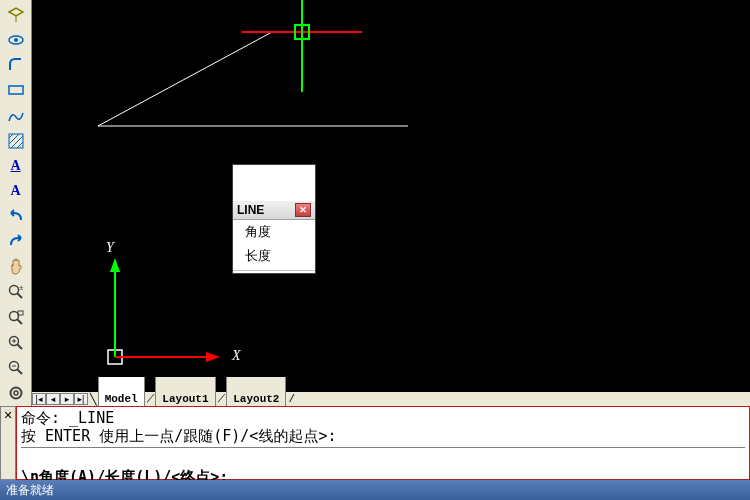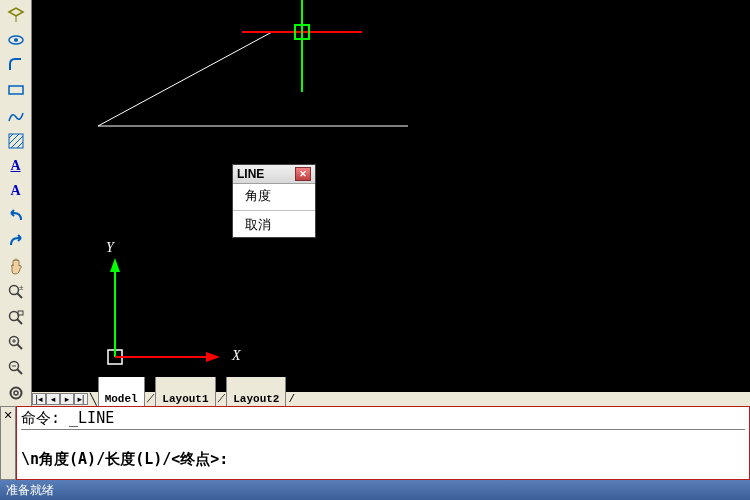--- a/index.html
+++ b/index.html
@@ -8,21 +8,21 @@
 .tool-btn { width: 24px; height: 24px; margin: 1px 0; display: flex; align-items: center; justify-content: center; cursor: pointer; }
 .canvas { position: absolute; left: 32px; top: 0; right: 0; height: 406px; background: #000; }
 .cursor-cross { position: absolute; left: 270px; top: 32px; }
 .cursor-h { position: absolute; width: 120px; height: 2px; background: #ff0000; left: -60px; top: -1px; }
 .cursor-v { position: absolute; width: 2px; height: 120px; background: #00ff00; left: -1px; top: -60px; }
 .cursor-box { position: absolute; width: 16px; height: 16px; border: 2px solid #00ff00; left: -8px; top: -8px; }
 .line1 { position: absolute; stroke: #fff; }
 .ucs { position: absolute; left: 70px; top: 246px; }
 .ucs-label { position: absolute; color: #fff; font-size: 14px; font-family: "Times New Roman", serif; font-style: italic; }
 .popup { position: absolute; left: 200px; top: 164px; width: 84px; background: #fff; border: 1px solid #404040; box-shadow: 2px 2px 4px rgba(0,0,0,0.4); }
-.popup-title { background: linear-gradient(#f0f0f0, #d8d8d8); border-bottom: 1px solid #a0a0a0; padding: 2px 4px; font-weight: bold; font-size: 12px; font-family: "Arial", sans-serif; display: flex; justify-content: space-between; align-items: flex-start; }
+.popup-title { background: linear-gradient(#f0f0f0, #d8d8d8); border-bottom: 1px solid #a0a0a0; padding: 2px 4px; font-weight: bold; font-size: 12px; font-family: "Arial", sans-serif; display: flex; justify-content: space-between; align-items: flex-start; margin-top: 36px; }
 .popup-close { width: 16px; height: 14px; background: linear-gradient(#f08080, #c04040); border: 1px solid #803030; display: flex; align-items: center; justify-content: center; color: #fff; font-size: 9px; font-weight: bold; cursor: pointer; }
 .popup-item { padding: 3px 12px; cursor: pointer; font-size: 13px; }
 .popup-sep { border-top: 1px solid #c0c0c0; margin: 2px 0; }
 .tabbar { position: absolute; left: 32px; top: 392px; right: 0; height: 14px; background: #ece9d8; display: flex; align-items: center; font-size: 11px; }
 .tab-nav { width: 14px; height: 12px; border: 1px solid #808080; background: #f0f0f0; margin: 0 0px; display: flex; align-items: center; justify-content: center; cursor: pointer; font-size: 9px; }
 .tab { padding: 16px 6px; border: 1px solid #808080; border-top: none; margin-left: -1px; background: #ece9d8; cursor: pointer; font-family: "Courier New", monospace; font-weight: bold; }
 .tab.active { background: #fff; }
 .tab-slash { padding: 0 2px; font-family: "Courier New", monospace; }
 .cmdarea { position: absolute; left: 0; top: 406px; right: 0; height: 74px; background: #fff; display: flex; }
 .cmd-close { width: 16px; background: #ece9d8; border: 1px solid #808080; display: flex; align-items: flex-start; justify-content: center; font-size: 11px; cursor: pointer; padding-top: 2px; }
@@ -148,22 +148,22 @@
     </svg>
     <div class="ucs-label" style="left:4px;top:-6px">Y</div>
     <div class="ucs-label" style="left:130px;top:102px">X</div>
   </div>
   <div class="popup">
     <div class="popup-title">
       <span>LINE</span>
       <span class="popup-close">✕</span>
     </div>
     <div class="popup-item">角度</div>
+    <div class="popup-item">长度</div>
     <div class="popup-sep"></div>
-    <div class="popup-item">取消</div>
   </div>
 </div>
 
 <div class="tabbar">
   <div class="tab-nav">|◂</div>
   <div class="tab-nav">◂</div>
   <div class="tab-nav">▸</div>
   <div class="tab-nav">▸|</div>
   <span class="tab-slash">╲</span>
   <div class="tab active">Model</div>
@@ -171,19 +171,20 @@
   <div class="tab">Layout1</div>
   <span class="tab-slash">⟋</span>
   <div class="tab">Layout2</div>
   <span class="tab-slash">/</span>
 </div>
 
 <div class="cmdarea">
   <div class="cmd-close">✕</div>
   <div class="cmd-text">
     <div>命令: _LINE</div>
+    <div>按 ENTER 使用上一点/跟随(F)/&lt;线的起点&gt;:</div>
     <div class="cmd-line3">\n角度(A)/长度(L)/&lt;终点&gt;:</div>
   </div>
 </div>
 
 <div class="statusbar">
   <span>准备就绪</span>
 </div>
 
 </body></html>

